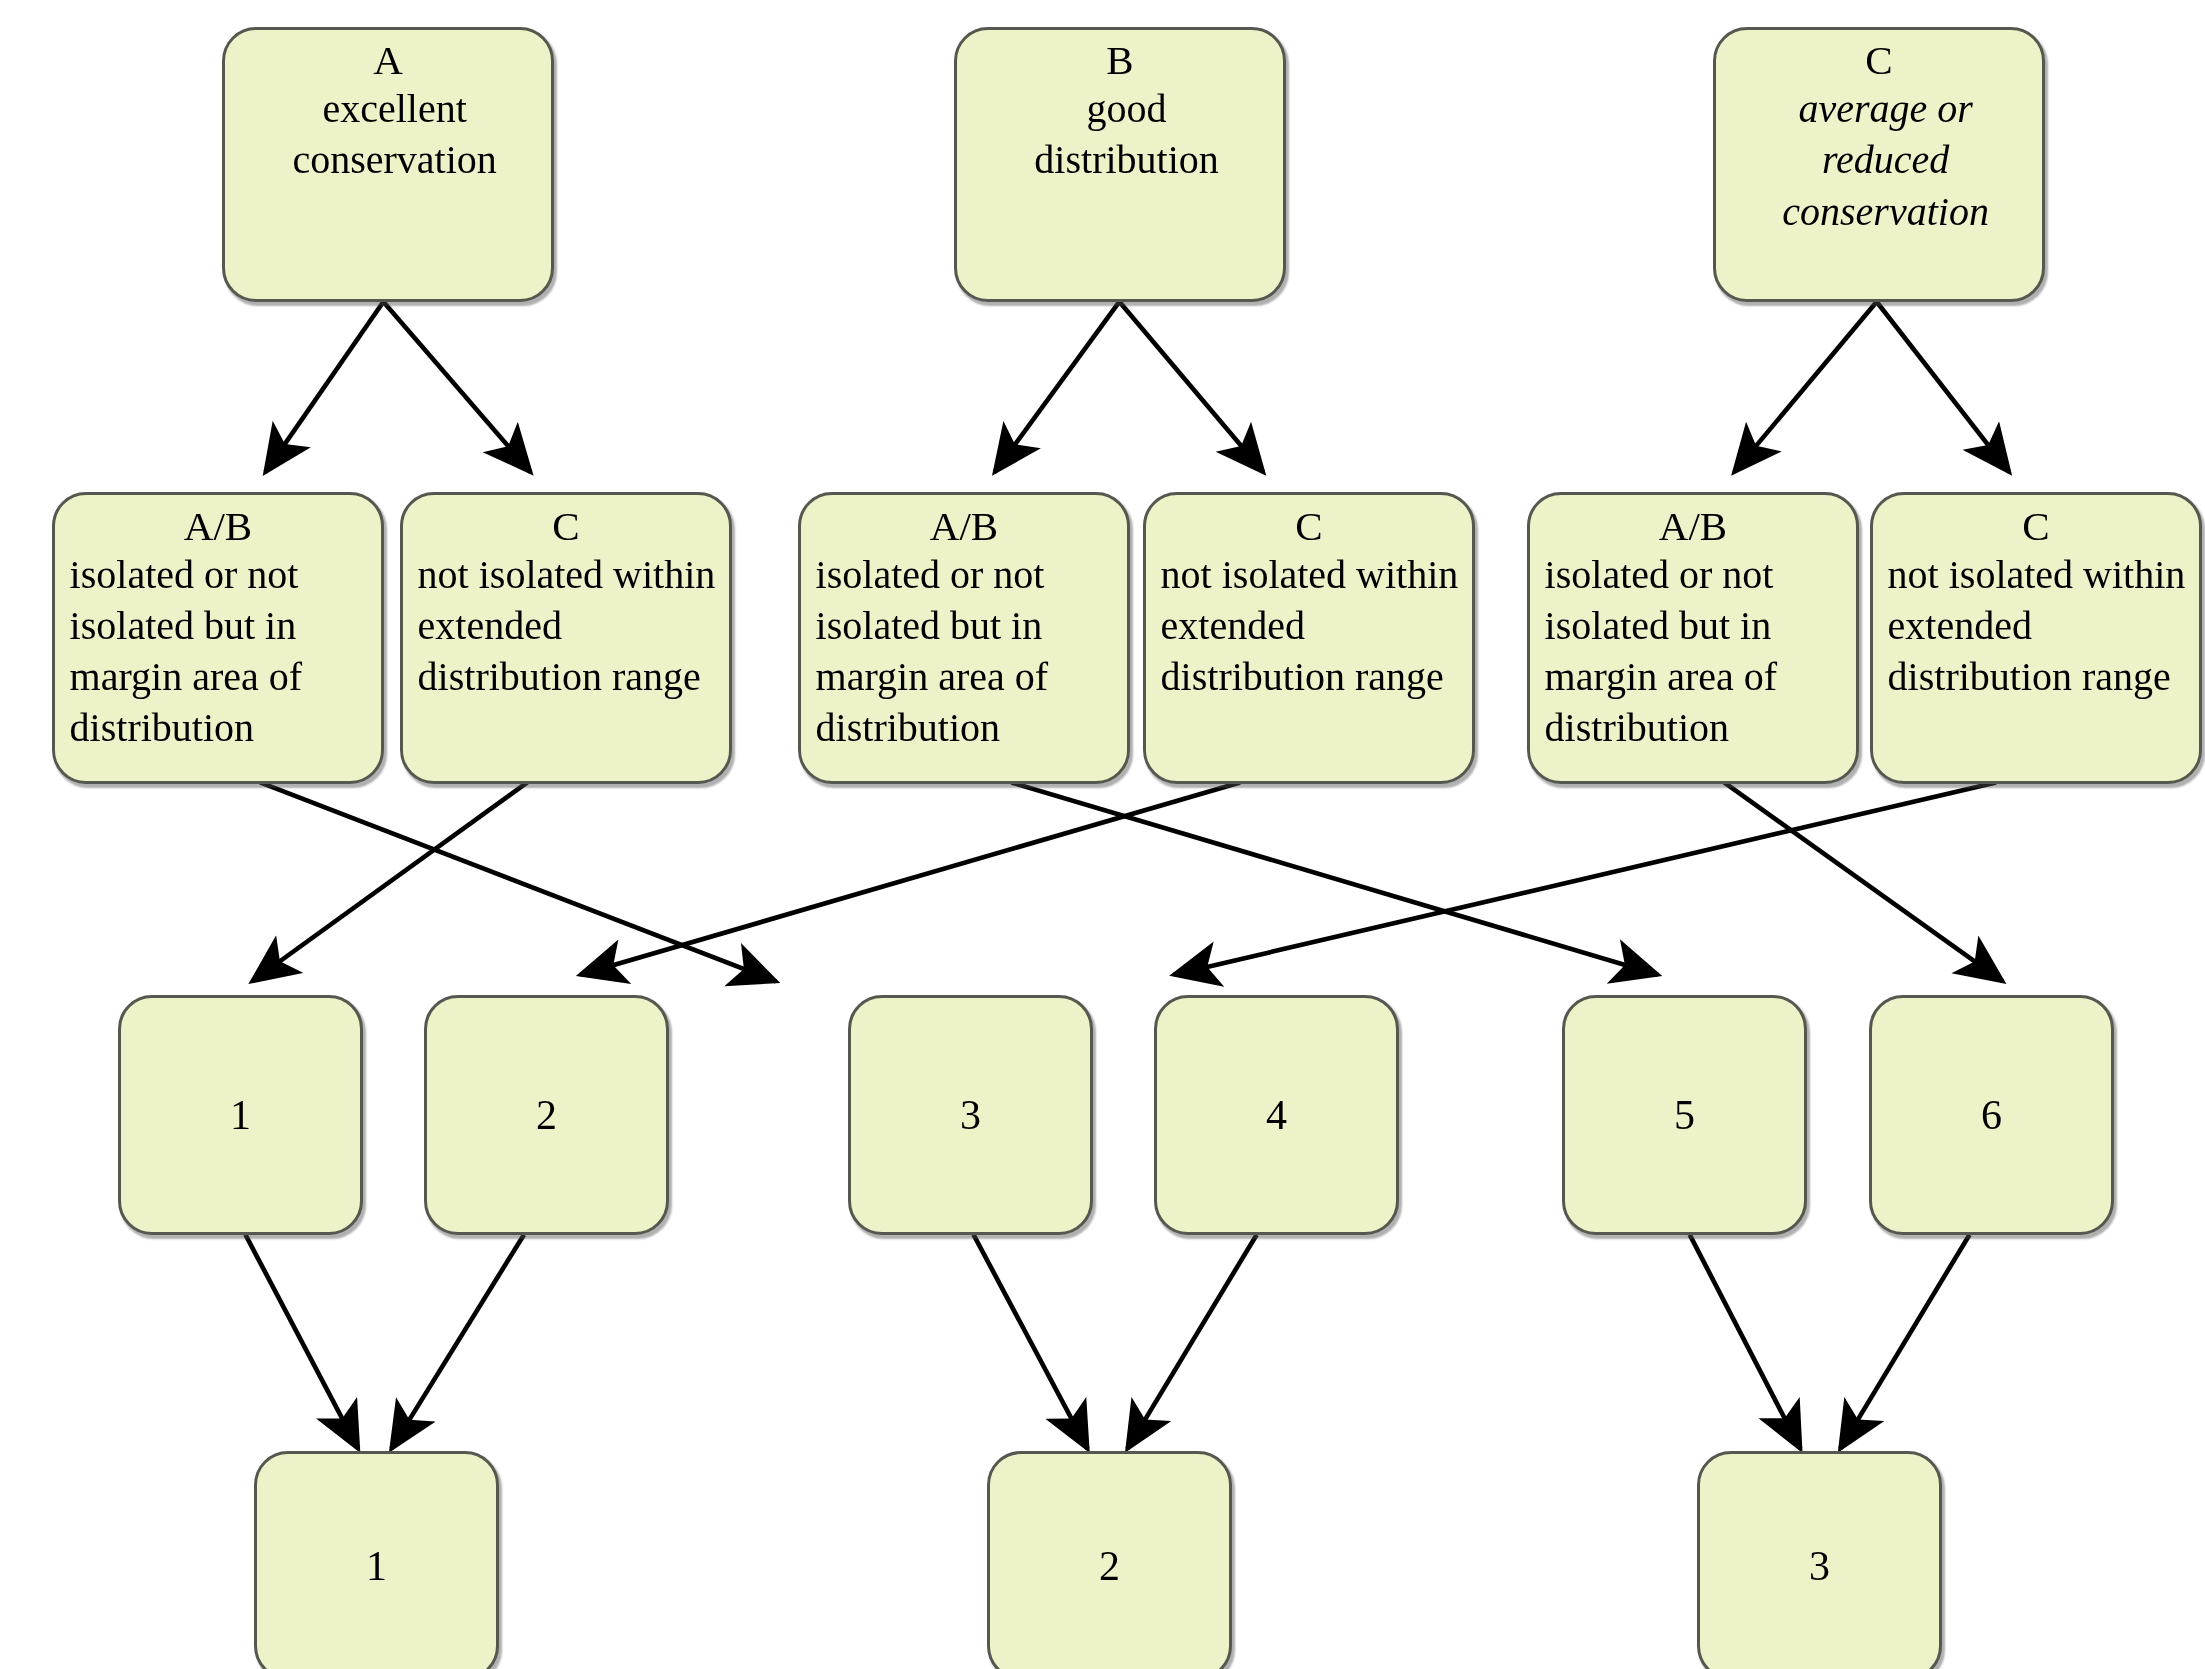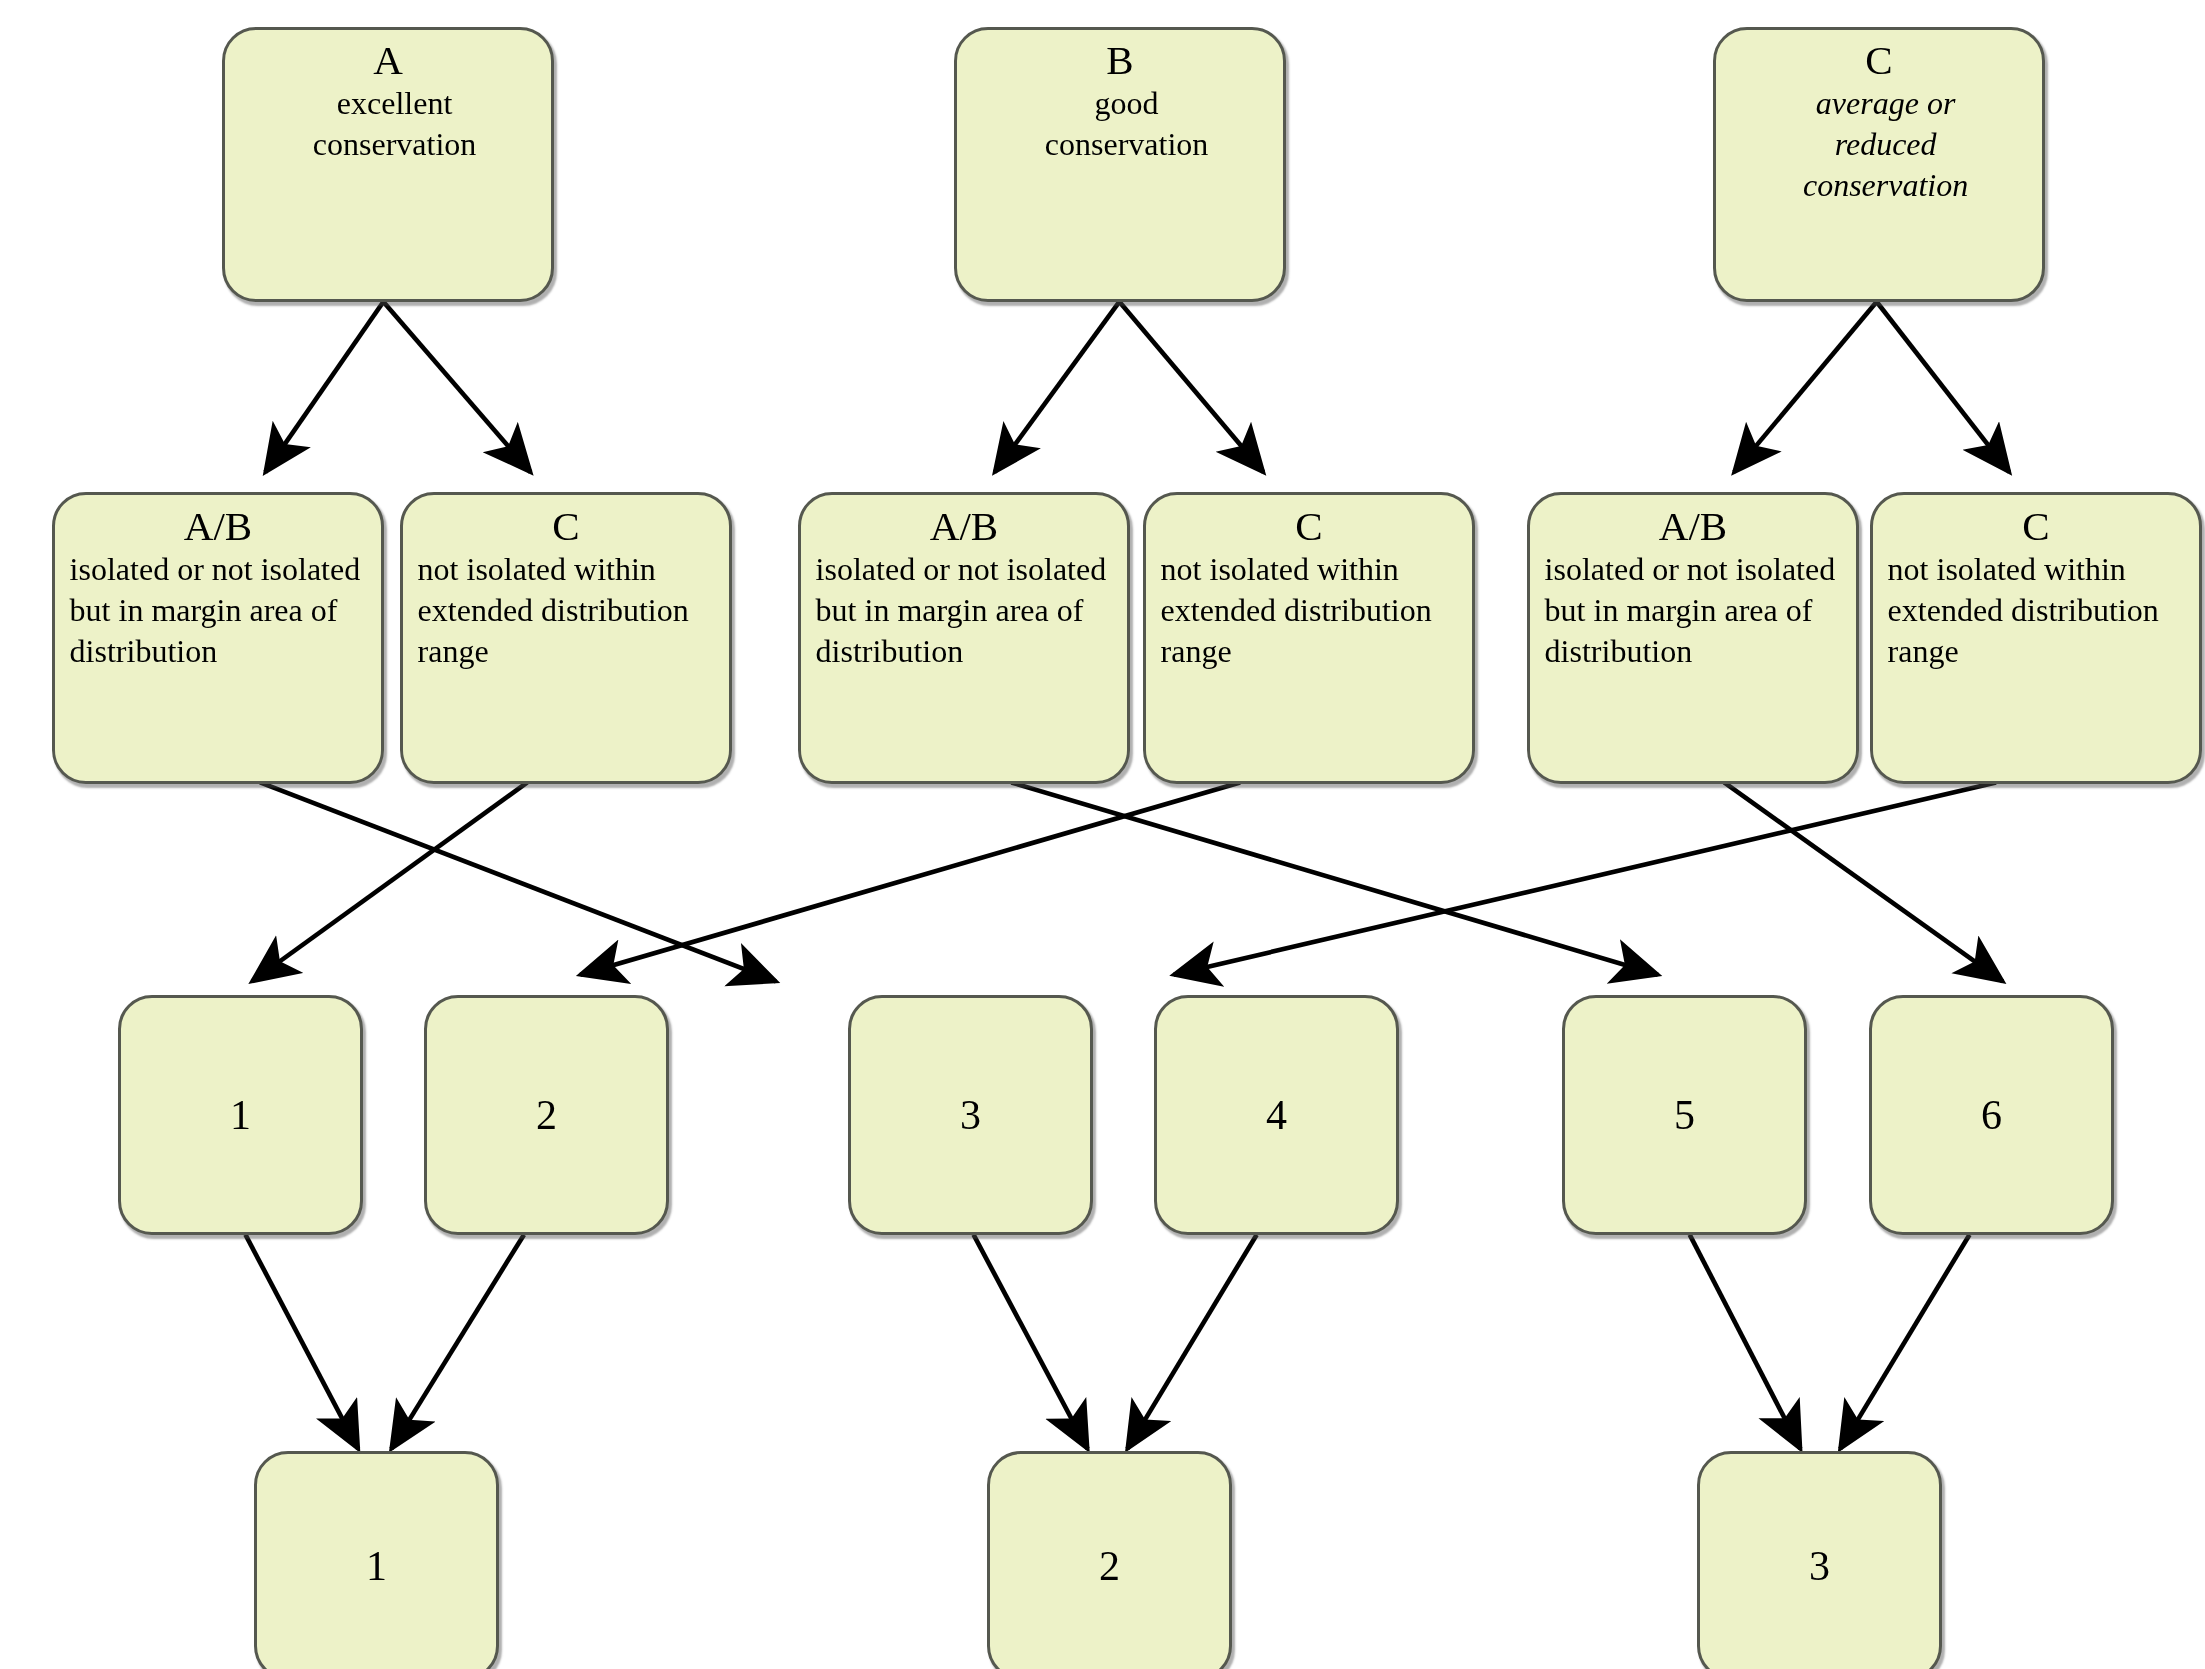--- a/index.html
+++ b/index.html
@@ -42,21 +42,21 @@
   .node-code {
     text-align: center;
     width: 100%;
     font-size: 41px;
     line-height: 1.02;
     padding-top: 10.6px;
   }
   .node-desc {
     text-align: left;
     width: 100%;
-    font-size: 32px;
+    font-size: 40px;
     line-height: 1.28;
     padding: 1.3px 12px 0 14.6px;
   }
   .node-desc.ctr {
     text-align: center;
     padding-left: 6.6px;
     padding-right: 6.6px;
   }
   .node-num {
     font-size: 42px;
@@ -103,21 +103,21 @@
 
   <div class="node" style="left:222px; top:26.5px; width:332px; height:275px;">
     <div class="node-code">A</div>
     <div class="node-desc ctr" style="white-space:pre-line;">excellent
 conservation</div>
   </div>
 
   <div class="node" style="left:954px; top:26.5px; width:332px; height:275px;">
     <div class="node-code">B</div>
     <div class="node-desc ctr" style="white-space:pre-line;">good
-conservation</div>
+distribution</div>
   </div>
 
   <div class="node" style="left:1713px; top:26.5px; width:332px; height:275px;">
     <div class="node-code">C</div>
     <div class="node-desc ctr" style="white-space:pre-line;font-style:italic;">average or
 reduced
 conservation</div>
   </div>
 
   <div class="node" style="left:52px; top:492px; width:332px; height:292px;">

